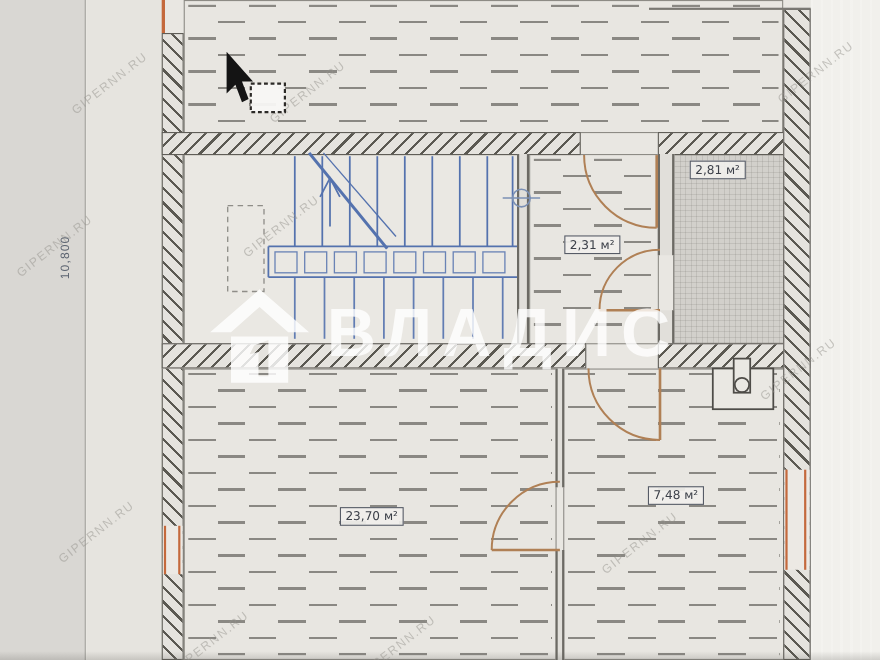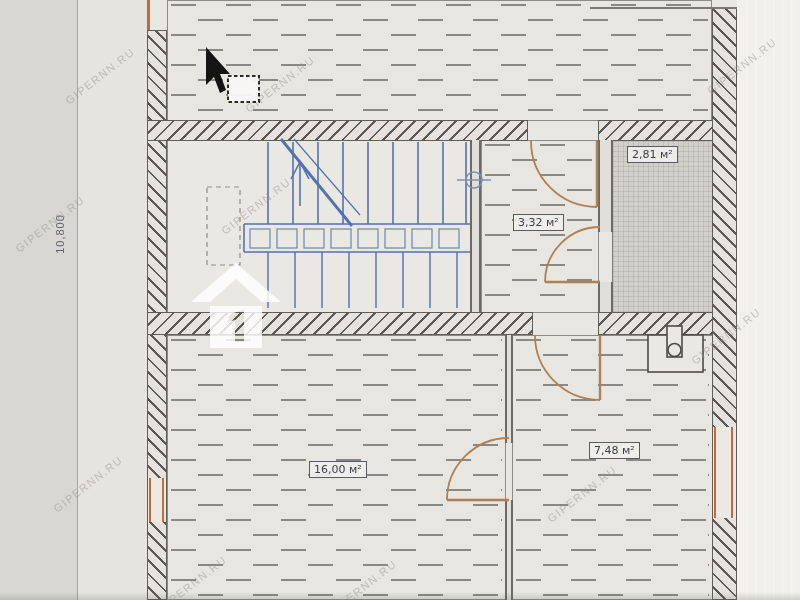--- a/index.html
+++ b/index.html
@@ -179,22 +179,22 @@
     </g>
 
     <g stroke="#4e4c48" stroke-width="1.6" fill="#eae8e3">
       <rect x="648" y="335" width="55" height="37"></rect>
       <rect x="667" y="326" width="15" height="31"></rect>
       <circle cx="674.5" cy="350" r="6.5" fill="none"></circle>
     </g>
   </svg>
 
   <div class="arealabel" style="left:627px;top:146px;">2,81 м²</div>
-  <div class="arealabel" style="left:513px;top:214px;">3,32 м²</div>
-  <div class="arealabel" style="left:309px;top:461px;">16,00 м²</div>
+  <div class="arealabel" style="left:513px;top:214px;">2,31 м²</div>
+  <div class="arealabel" style="left:309px;top:461px;">23,70 м²</div>
   <div class="arealabel" style="left:589px;top:442px;">7,48 м²</div>
 
   <div class="dim" style="left:40px;top:228px;">10,800</div>
 
   <div class="wmg" style="left:58px;top:70px;">GIPERNN.RU</div>
   <div class="wmg" style="left:8px;top:218px;">GIPERNN.RU</div>
   <div class="wmg" style="left:238px;top:78px;">GIPERNN.RU</div>
   <div class="wmg" style="left:214px;top:200px;">GIPERNN.RU</div>
   <div class="wmg" style="left:700px;top:60px;">GIPERNN.RU</div>
   <div class="wmg" style="left:684px;top:330px;">GIPERNN.RU</div>
@@ -202,20 +202,21 @@
   <div class="wmg" style="left:150px;top:578px;">GIPERNN.RU</div>
   <div class="wmg" style="left:540px;top:488px;">GIPERNN.RU</div>
   <div class="wmg" style="left:320px;top:582px;">GIPERNN.RU</div>
 
   <svg class="logo-layer" width="100" height="92" viewBox="0 0 100 92">
     <g fill="rgba(255,255,255,0.82)">
       <path d="M5,44 L50,5 L95,44 L76,44 L50,21 L24,44 Z"></path>
       <path fill-rule="evenodd" d="M24,48 H76 V90 H24 Z M45,56 L58,51 V84 H49 V62 L41,64 Z"></path>
     </g>
   </svg>
+  <div class="wm-brand">ВЛАДИС</div>
 
   <svg class="svg-top" width="800" height="600" viewBox="0 0 800 600">
     <rect x="228" y="76" width="31" height="26" fill="rgba(248,247,244,0.95)" stroke="#2c2a27" stroke-width="2" stroke-dasharray="3.5,2.5"></rect>
     <polygon points="206,47 206,85 214,77 220,93 226,90 220,74 230,74" fill="#141414"></polygon>
   </svg>
 
   <div class="abs bottom-shade"></div>
 </div>
 
 </body></html>

